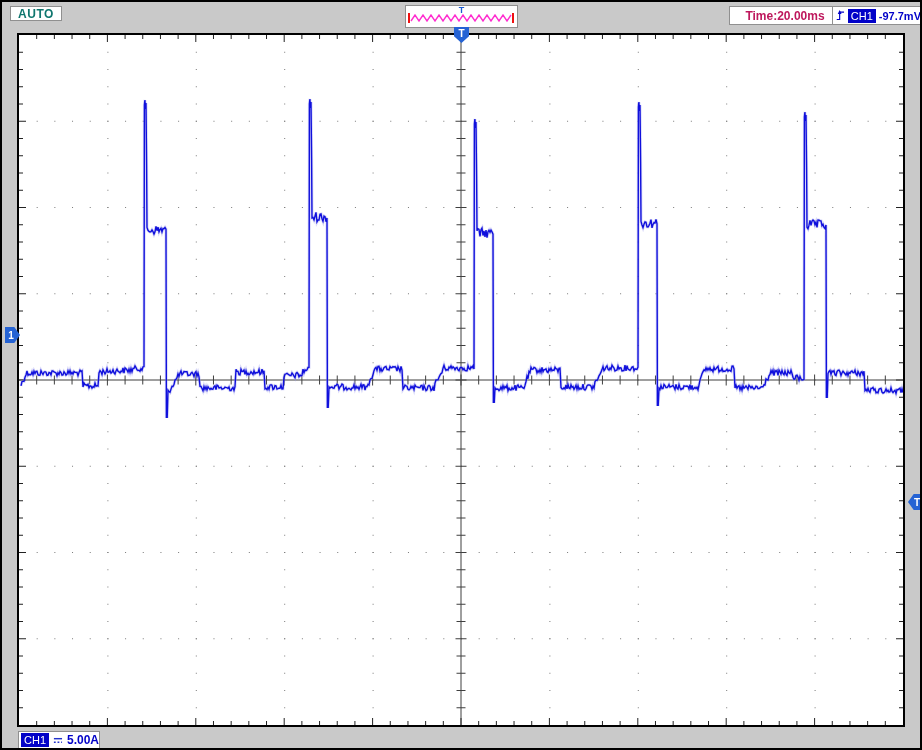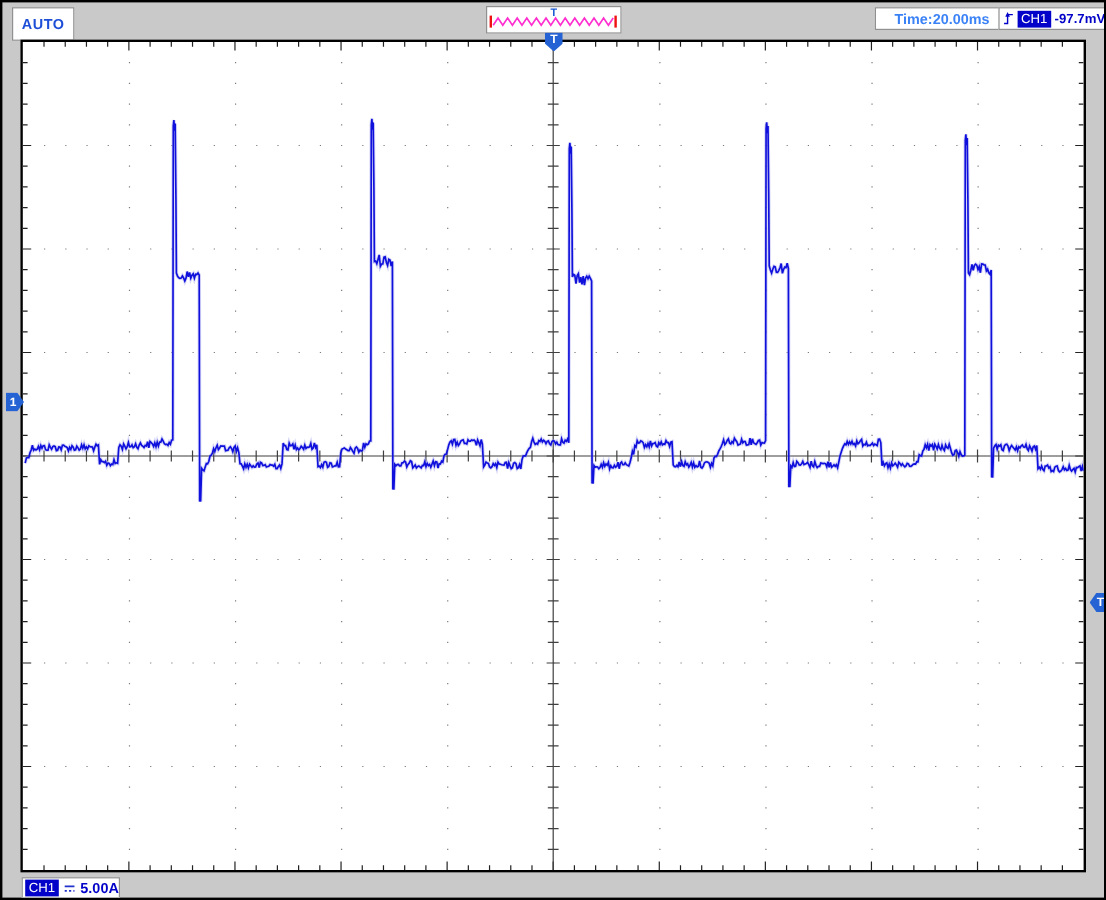--- a/index.html
+++ b/index.html
@@ -1,24 +1,24 @@
 <!DOCTYPE html>
 <html><head>
 <meta charset="utf-8">
 <style>
   html,body{margin:0;padding:0;background:#555;}
   .frame{position:relative;width:922px;height:750px;background:#c9c9c9;border:2px solid #000;
          box-sizing:border-box;font-family:"Liberation Sans",sans-serif;overflow:hidden;}
   .box{position:absolute;background:#fff;border:1px solid #909090;box-sizing:border-box;
        display:flex;align-items:center;justify-content:center;font-size:12px;font-weight:bold;}
-  .auto-box{left:8px;top:4px;width:52px;height:28px;color:#1d4ed8;letter-spacing:.5px;}
+  .auto-box{left:8px;top:4px;width:52px;height:15px;color:#0f766e;letter-spacing:.5px;}
   .preview-box{left:403px;top:3px;width:113px;height:23px;}
   .preview-t{position:absolute;top:-1px;left:50%;transform:translateX(-50%);
              color:#1a5ad2;font-size:9px;font-weight:bold;}
-  .time-box{left:727px;top:4px;width:112px;height:19px;color:#3b82f6;}
+  .time-box{left:727px;top:4px;width:112px;height:19px;color:#be185d;}
   .trig-box{left:830px;top:4px;width:90px;height:19px;display:flex;gap:3px;justify-content:flex-start;
             padding-left:3px;color:#0202c8;font-size:11px;}
   .badge{background:#0202c8;color:#fff;font-size:11px;font-weight:normal;padding:1px 3px;line-height:12px;}
   .screen{position:absolute;left:15px;top:31px;width:888px;height:694px;background:#fff;
           border:2px solid #000;box-sizing:border-box;}
   .marker{position:absolute;background:#2563d4;color:#fff;font-size:10px;font-weight:bold;
           display:flex;align-items:center;justify-content:center;z-index:5;}
   .marker-top{left:452px;top:25px;width:15px;height:16px;
           clip-path:polygon(0 0,100% 0,100% 58%,50% 100%,0 58%);padding-bottom:3px;box-sizing:border-box;}
   .marker-left{left:3px;top:325px;width:15px;height:16px;

